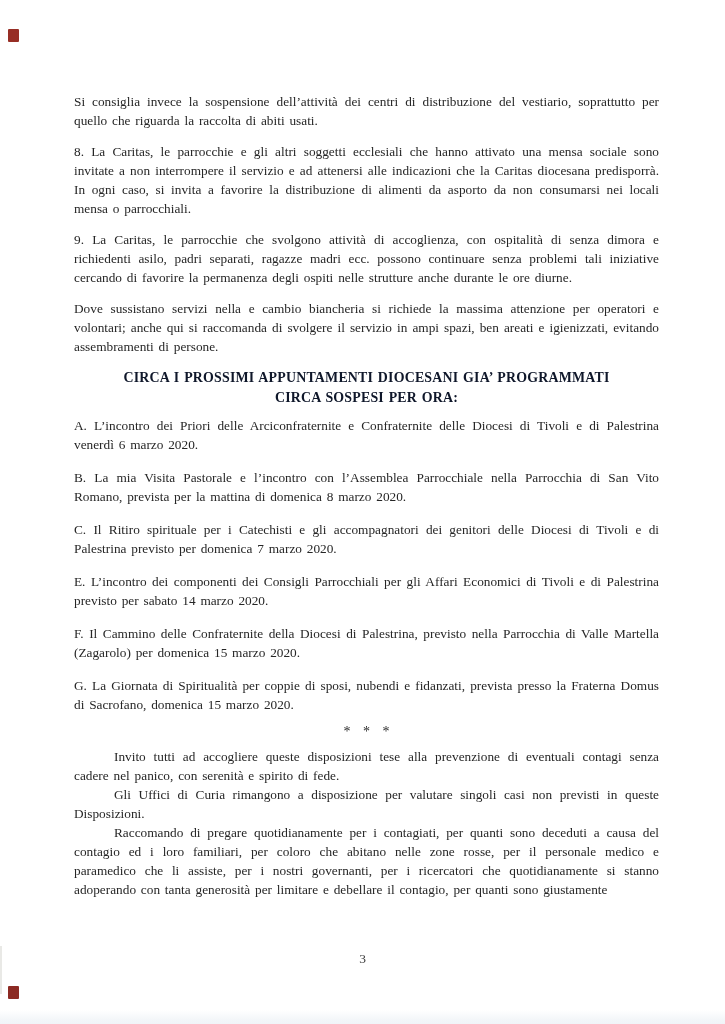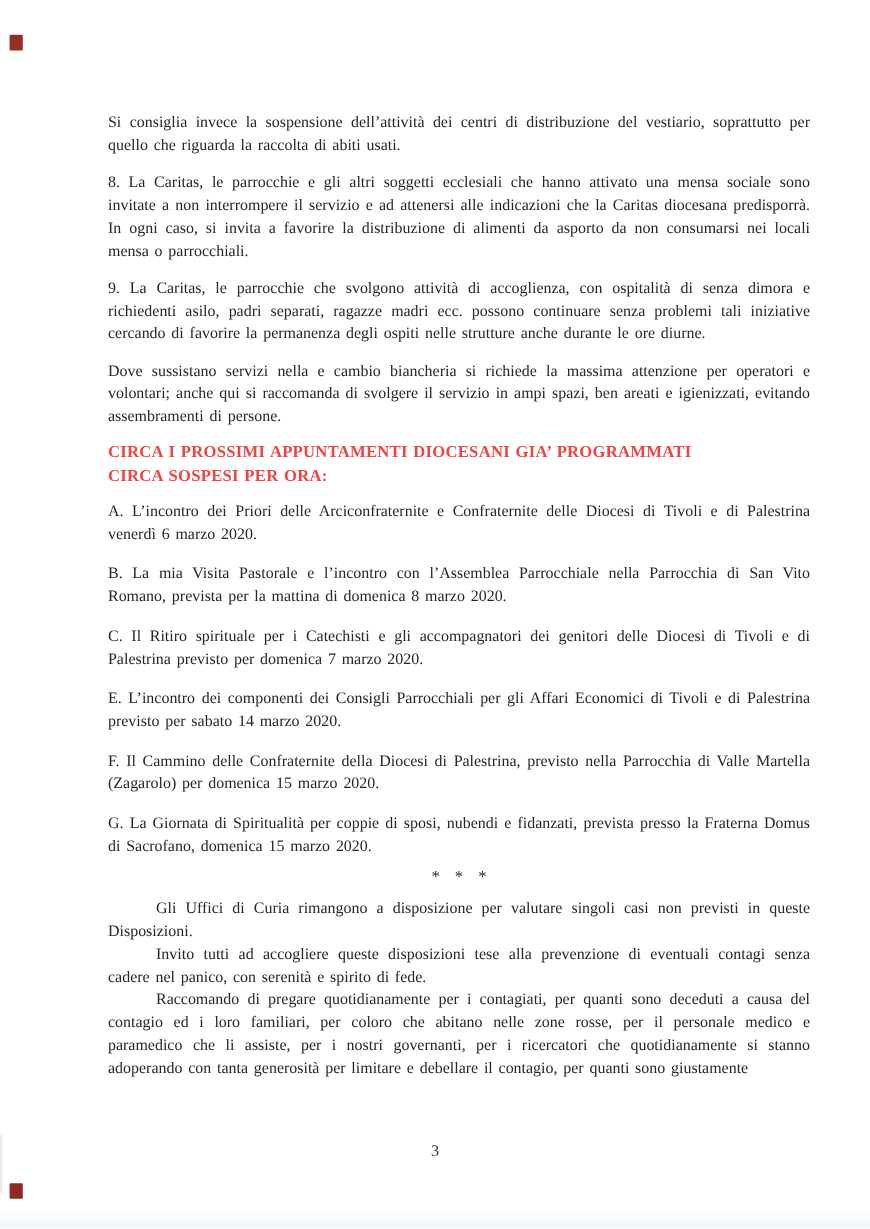--- a/index.html
+++ b/index.html
@@ -11,42 +11,42 @@
     position: relative;
     width: 725px;
     height: 1024px;
     background: #ffffff;
     overflow: hidden;
     font-family: "Liberation Serif", "DejaVu Serif", serif;
     color: #262626;
   }
   .content {
     position: absolute;
-    left: 90px;
+    left: 74px;
     top: 92px;
     width: 585px;
   }
   .para {
     margin: 0 0 12px 0;
     font-size: 13.3px;
     line-height: 19px;
     text-align: justify;
     word-spacing: 1.5px;
   }
   .item {
     margin-bottom: 14px;
   }
   .heading {
     margin: 4px 0 8px 0;
     font-size: 13.9px;
     font-weight: bold;
     line-height: 20px;
-    text-align: left;
+    text-align: center;
     letter-spacing: 0.2px;
-    color: #ef4444;
+    color: #0f172a;
     word-spacing: 1px;
   }
   .separator {
     margin: -6px 0 6px 0;
     font-size: 14px;
     line-height: 19px;
     text-align: center;
     word-spacing: 9px;
     color: #2a2a2a;
   }
@@ -120,23 +120,23 @@
 
 
     <p class="para item">E. L’incontro dei componenti dei Consigli Parrocchiali per gli Affari Economici di Tivoli e di Palestrina previsto per sabato 14 marzo 2020.</p>
 
     <p class="para item">F. Il Cammino delle Confraternite della Diocesi di Palestrina, previsto nella Parrocchia di Valle Martella (Zagarolo) per domenica 15 marzo 2020.</p>
 
     <p class="para item">G. La Giornata di Spiritualità per coppie di sposi, nubendi e fidanzati, prevista presso la Fraterna Domus di Sacrofano, domenica 15 marzo 2020.</p>
 
     <div class="separator">* * *</div>
 
+    <p class="para closing">Invito tutti ad accogliere queste disposizioni tese alla prevenzione di eventuali contagi senza cadere nel panico, con serenità e spirito di fede.</p>
+
     <p class="para closing">Gli Uffici di Curia rimangono a disposizione per valutare singoli casi non previsti in queste Disposizioni.</p>
-
-    <p class="para closing">Invito tutti ad accogliere queste disposizioni tese alla prevenzione di eventuali contagi senza cadere nel panico, con serenità e spirito di fede.</p>
 
     <p class="para closing">Raccomando di pregare quotidianamente per i contagiati, per quanti sono deceduti a causa del contagio ed i loro familiari, per coloro che abitano nelle zone rosse, per il personale medico e paramedico che li assiste, per i nostri governanti, per i ricercatori che quotidianamente si stanno adoperando con tanta generosità per limitare e debellare il contagio, per quanti sono giustamente</p>
 
   </div>
 
   <div class="page-number">3</div>
 
   <div class="edge-line"></div>
 
   <div class="scan-mark bottom" style="background-color: rgb(140, 42, 35);"></div>

